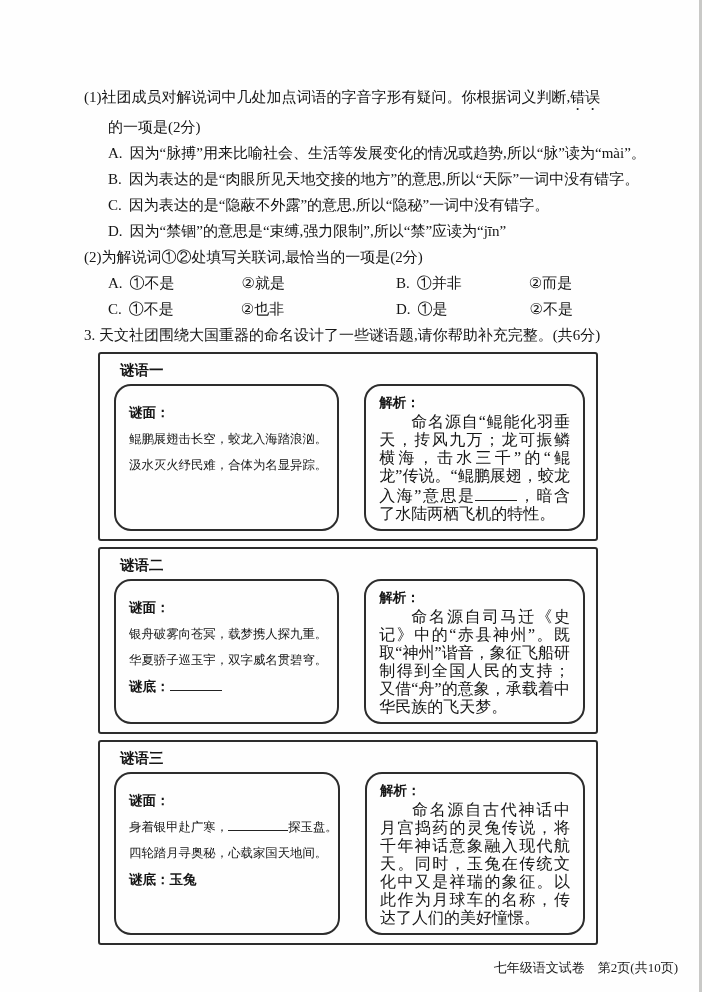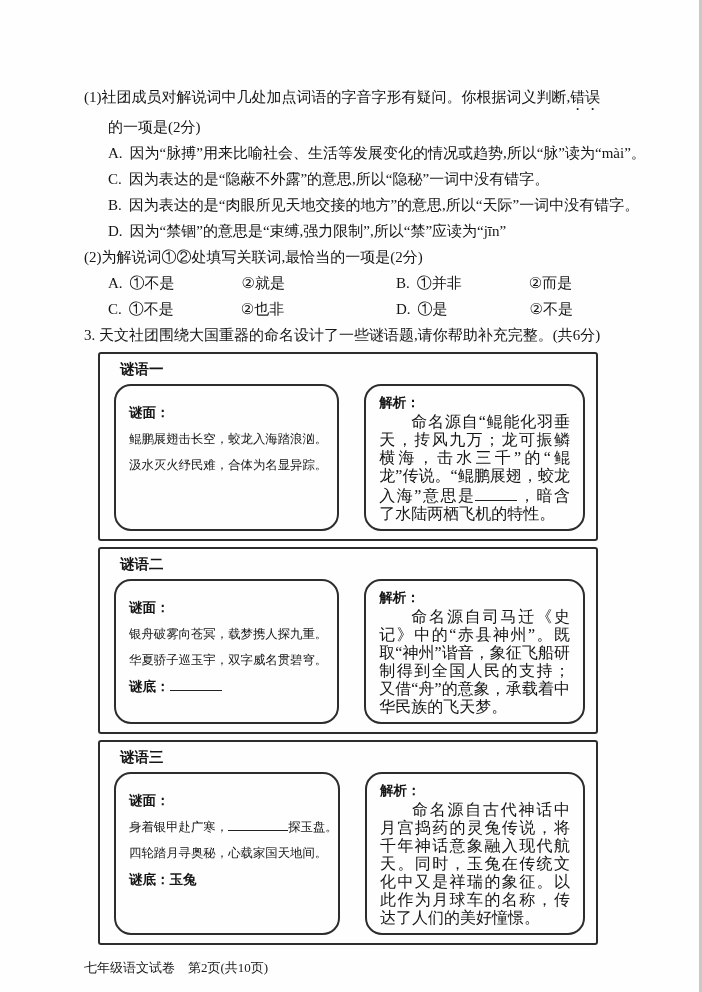--- a/index.html
+++ b/index.html
@@ -34,21 +34,21 @@
   .card{
     width:500px;
     box-sizing:border-box;
     border:2px solid #2d2d2d;
     border-radius:3px;
     margin:4px 0 6px 14px;
     padding:6px 11px 8px 14px;
     background:#fefefe;
   }
   .card-title{
-    font-family:Liberation Mono, monospace;
+    font-family:Liberation Sans, sans-serif;
     font-weight:bold;
     font-size:14.5px;
     line-height:20px;
     margin:0 0 4px 6px;
   }
   .card-body{display:flex;gap:25px;align-items:stretch;}
   .inner-box{
     box-sizing:border-box;
     border:2px solid #2d2d2d;
     border-radius:17px;
@@ -76,37 +76,37 @@
     border-bottom:1.5px solid #222;
     height:0.95em;
     vertical-align:baseline;
   }
   .w-42{width:42px;}
   .w-52{width:52px;}
   .w-60{width:60px;}
   
   .footer{
     margin-top:13px;
-    text-align:left;
+    text-align:right;
     font-size:13px;
     line-height:20px;
     color:#1a1a1a;
   }
 </style>
 </head>
 <body>
 
 <div class="page">
 
   <section>
     <p class="q-line"><span>(1)社团成员对解说词中几处加点词语的字音字形有疑问。你根据词义判断,</span><span class="emph">错误</span></p>
     <p class="q-line indent-1">的一项是(2分)</p>
     <p class="option-line"><span class="opt-label">A.</span><span>因为“脉搏”用来比喻社会、生活等发展变化的情况或趋势,所以“脉”读为“mài”。</span></p>
+    <p class="option-line"><span class="opt-label">B.</span><span>因为表达的是“肉眼所见天地交接的地方”的意思,所以“天际”一词中没有错字。</span></p>
     <p class="option-line"><span class="opt-label">C.</span><span>因为表达的是“隐蔽不外露”的意思,所以“隐秘”一词中没有错字。</span></p>
-    <p class="option-line"><span class="opt-label">B.</span><span>因为表达的是“肉眼所见天地交接的地方”的意思,所以“天际”一词中没有错字。</span></p>
     <p class="option-line"><span class="opt-label">D.</span><span>因为“禁锢”的意思是“束缚,强力限制”,所以“禁”应读为“jīn”</span></p>
   </section>
 
   <section>
     <p class="q-line">(2)为解说词①②处填写关联词,最恰当的一项是(2分)</p>
     <div class="opt-grid">
       <p class="opt-cell"><span class="opt-label">A.</span><span class="opt-first">①不是</span><span>②就是</span></p>
       <p class="opt-cell"><span class="opt-label">B.</span><span class="opt-first">①并非</span><span>②而是</span></p>
       <p class="opt-cell"><span class="opt-label">C.</span><span class="opt-first">①不是</span><span>②也非</span></p>
       <p class="opt-cell"><span class="opt-label">D.</span><span class="opt-first">①是</span><span>②不是</span></p>

